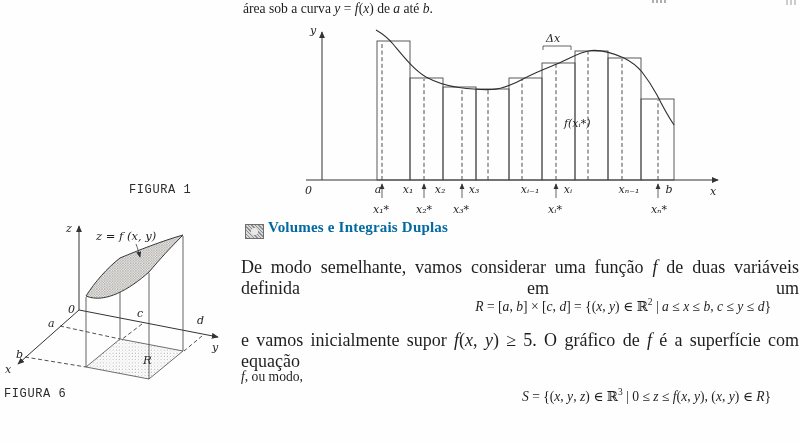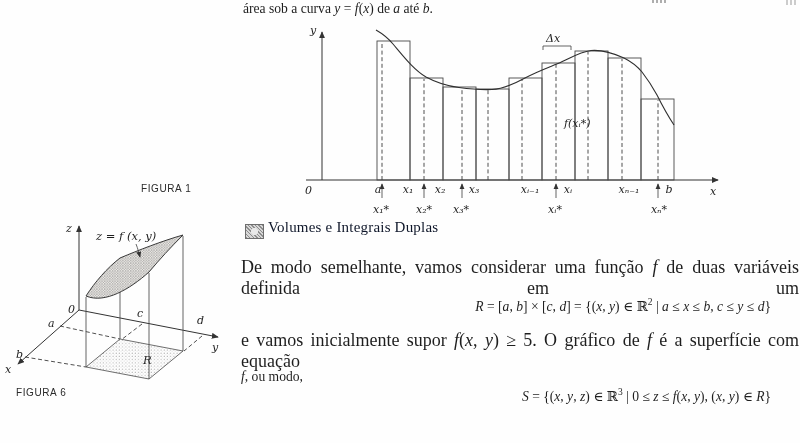--- a/index.html
+++ b/index.html
@@ -4,26 +4,26 @@
 <style>
   html,body{margin:0;padding:0;background:#fff;}
   .page{position:relative;width:800px;height:443px;background:#fefefe;overflow:hidden;
         font-family:"Liberation Serif","DejaVu Serif","DejaVu Sans",serif;color:#1e1e1e;}
   .col{position:absolute;left:241px;top:0;width:558px;height:443px;}
   .jline{position:absolute;left:0;right:0;font-size:18px;text-align:justify;text-align-last:justify;}
   .nline{position:absolute;left:0;font-size:13.6px;white-space:nowrap;}
   .i{font-style:italic;}
   sup{font-size:9.5px;line-height:0;}
   .formula{position:absolute;left:0;right:0;text-align:right;font-size:13.6px;padding-right:28px;white-space:nowrap;}
-  .heading{position:absolute;left:27px;top:219px;font-size:15px;font-weight:normal;letter-spacing:.2px;color:#0f172a;}
+  .heading{position:absolute;left:27px;top:219px;font-size:15px;font-weight:bold;letter-spacing:.2px;color:#0369a1;}
   .sec-icon{position:absolute;left:4px;top:224px;width:17px;height:13px;border:1px solid #6e6e6e;
             background-image:radial-gradient(circle at 50% 50%, #e9e9e9 0 30%, rgba(0,0,0,0) 32%),
                              repeating-linear-gradient(45deg,#8d8d8d 0 1px,#d8d8d8 1px 2.5px);}
-  .figcap{position:absolute;font-family:Liberation Sans, sans-serif;font-size:10px;
-          letter-spacing:.6px;color:#2b2b2b;white-space:nowrap;margin-left:12px;}
+  .figcap{position:absolute;font-family:Liberation Mono, monospace;font-size:12px;
+          letter-spacing:.6px;color:#2b2b2b;white-space:nowrap;}
   .top-line{position:absolute;left:243px;top:1px;font-size:13.6px;white-space:nowrap;}
   .artifact{position:absolute;background:repeating-linear-gradient(90deg,#9a9a9a 0 2px,rgba(0,0,0,0) 2px 4px);}
   
   .ax{stroke:#333;stroke-width:1;fill:none;}
   .bar{stroke:#4a4a4a;stroke-width:.9;fill:none;}
   .dsh{stroke:#3c3c3c;stroke-width:.9;fill:none;stroke-dasharray:4 2.6;}
   .crv{stroke:#2f2f2f;stroke-width:1.1;fill:none;}
   .thin{stroke:#4a4a4a;stroke-width:.85;fill:none;}
   .flab{font:italic 11px "DejaVu Serif","DejaVu Sans",serif;fill:#1f1f1f;}
   .flab2{font:italic 11.5px "DejaVu Serif","DejaVu Sans",serif;fill:#1f1f1f;}

